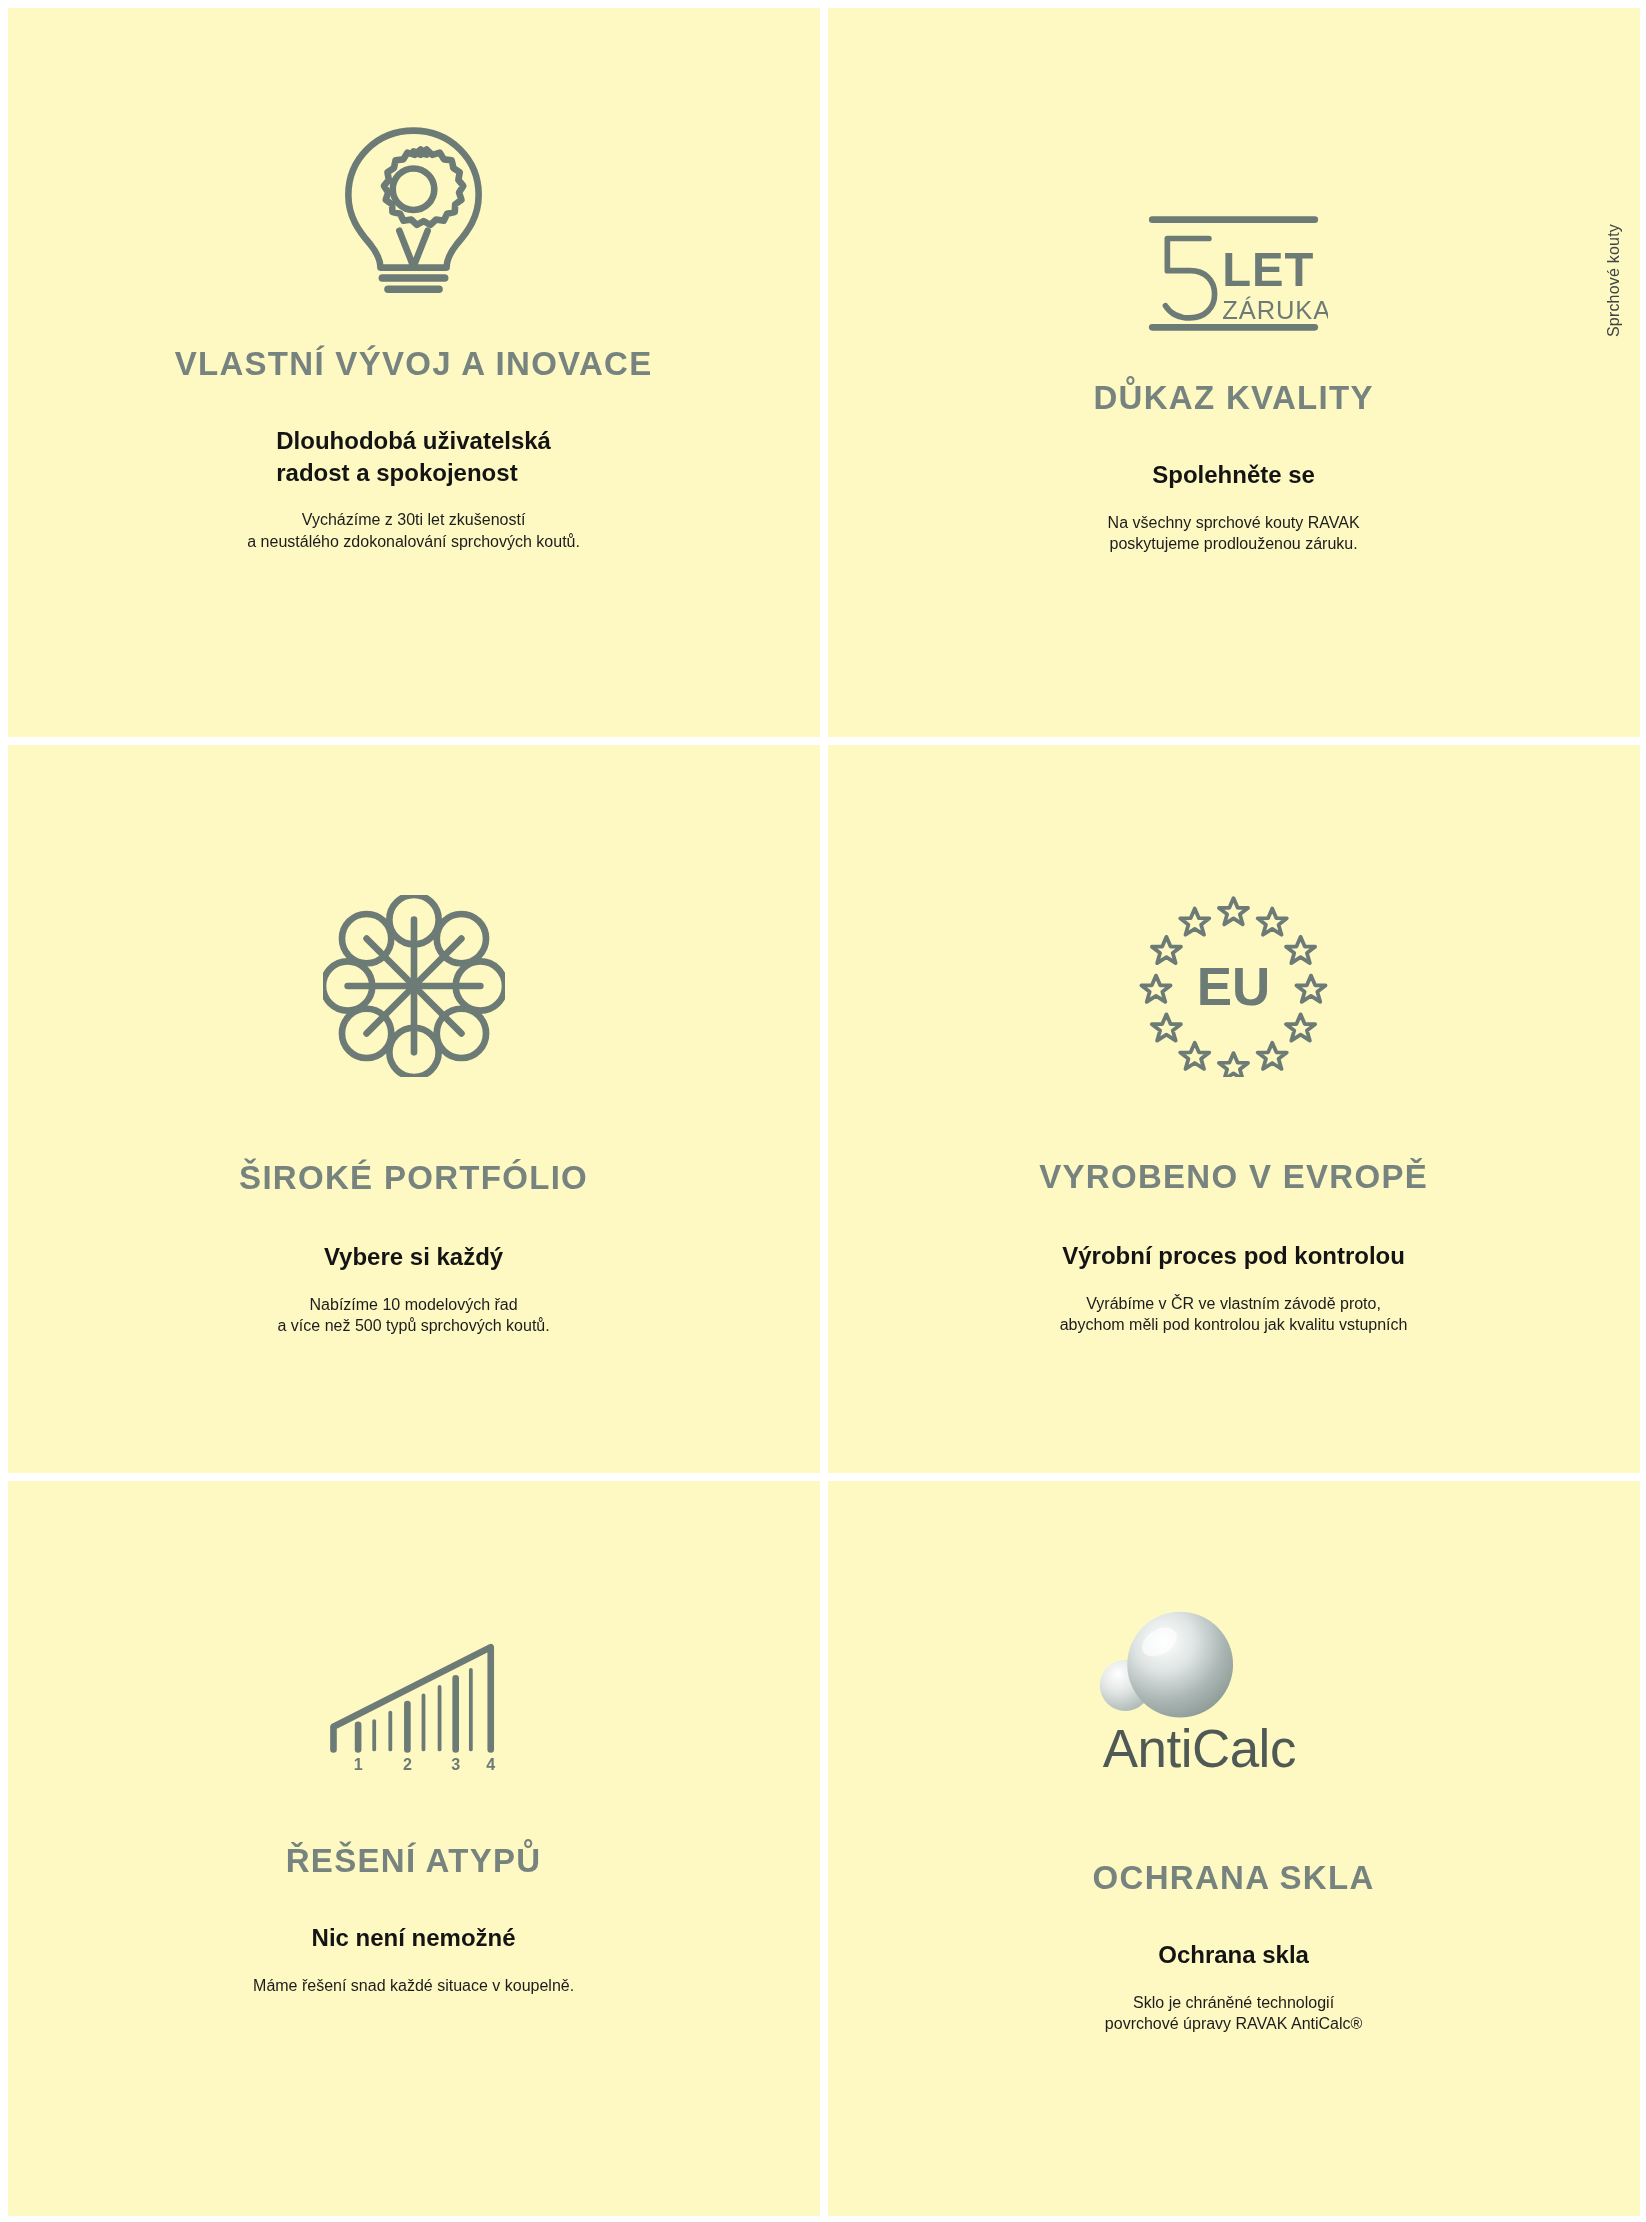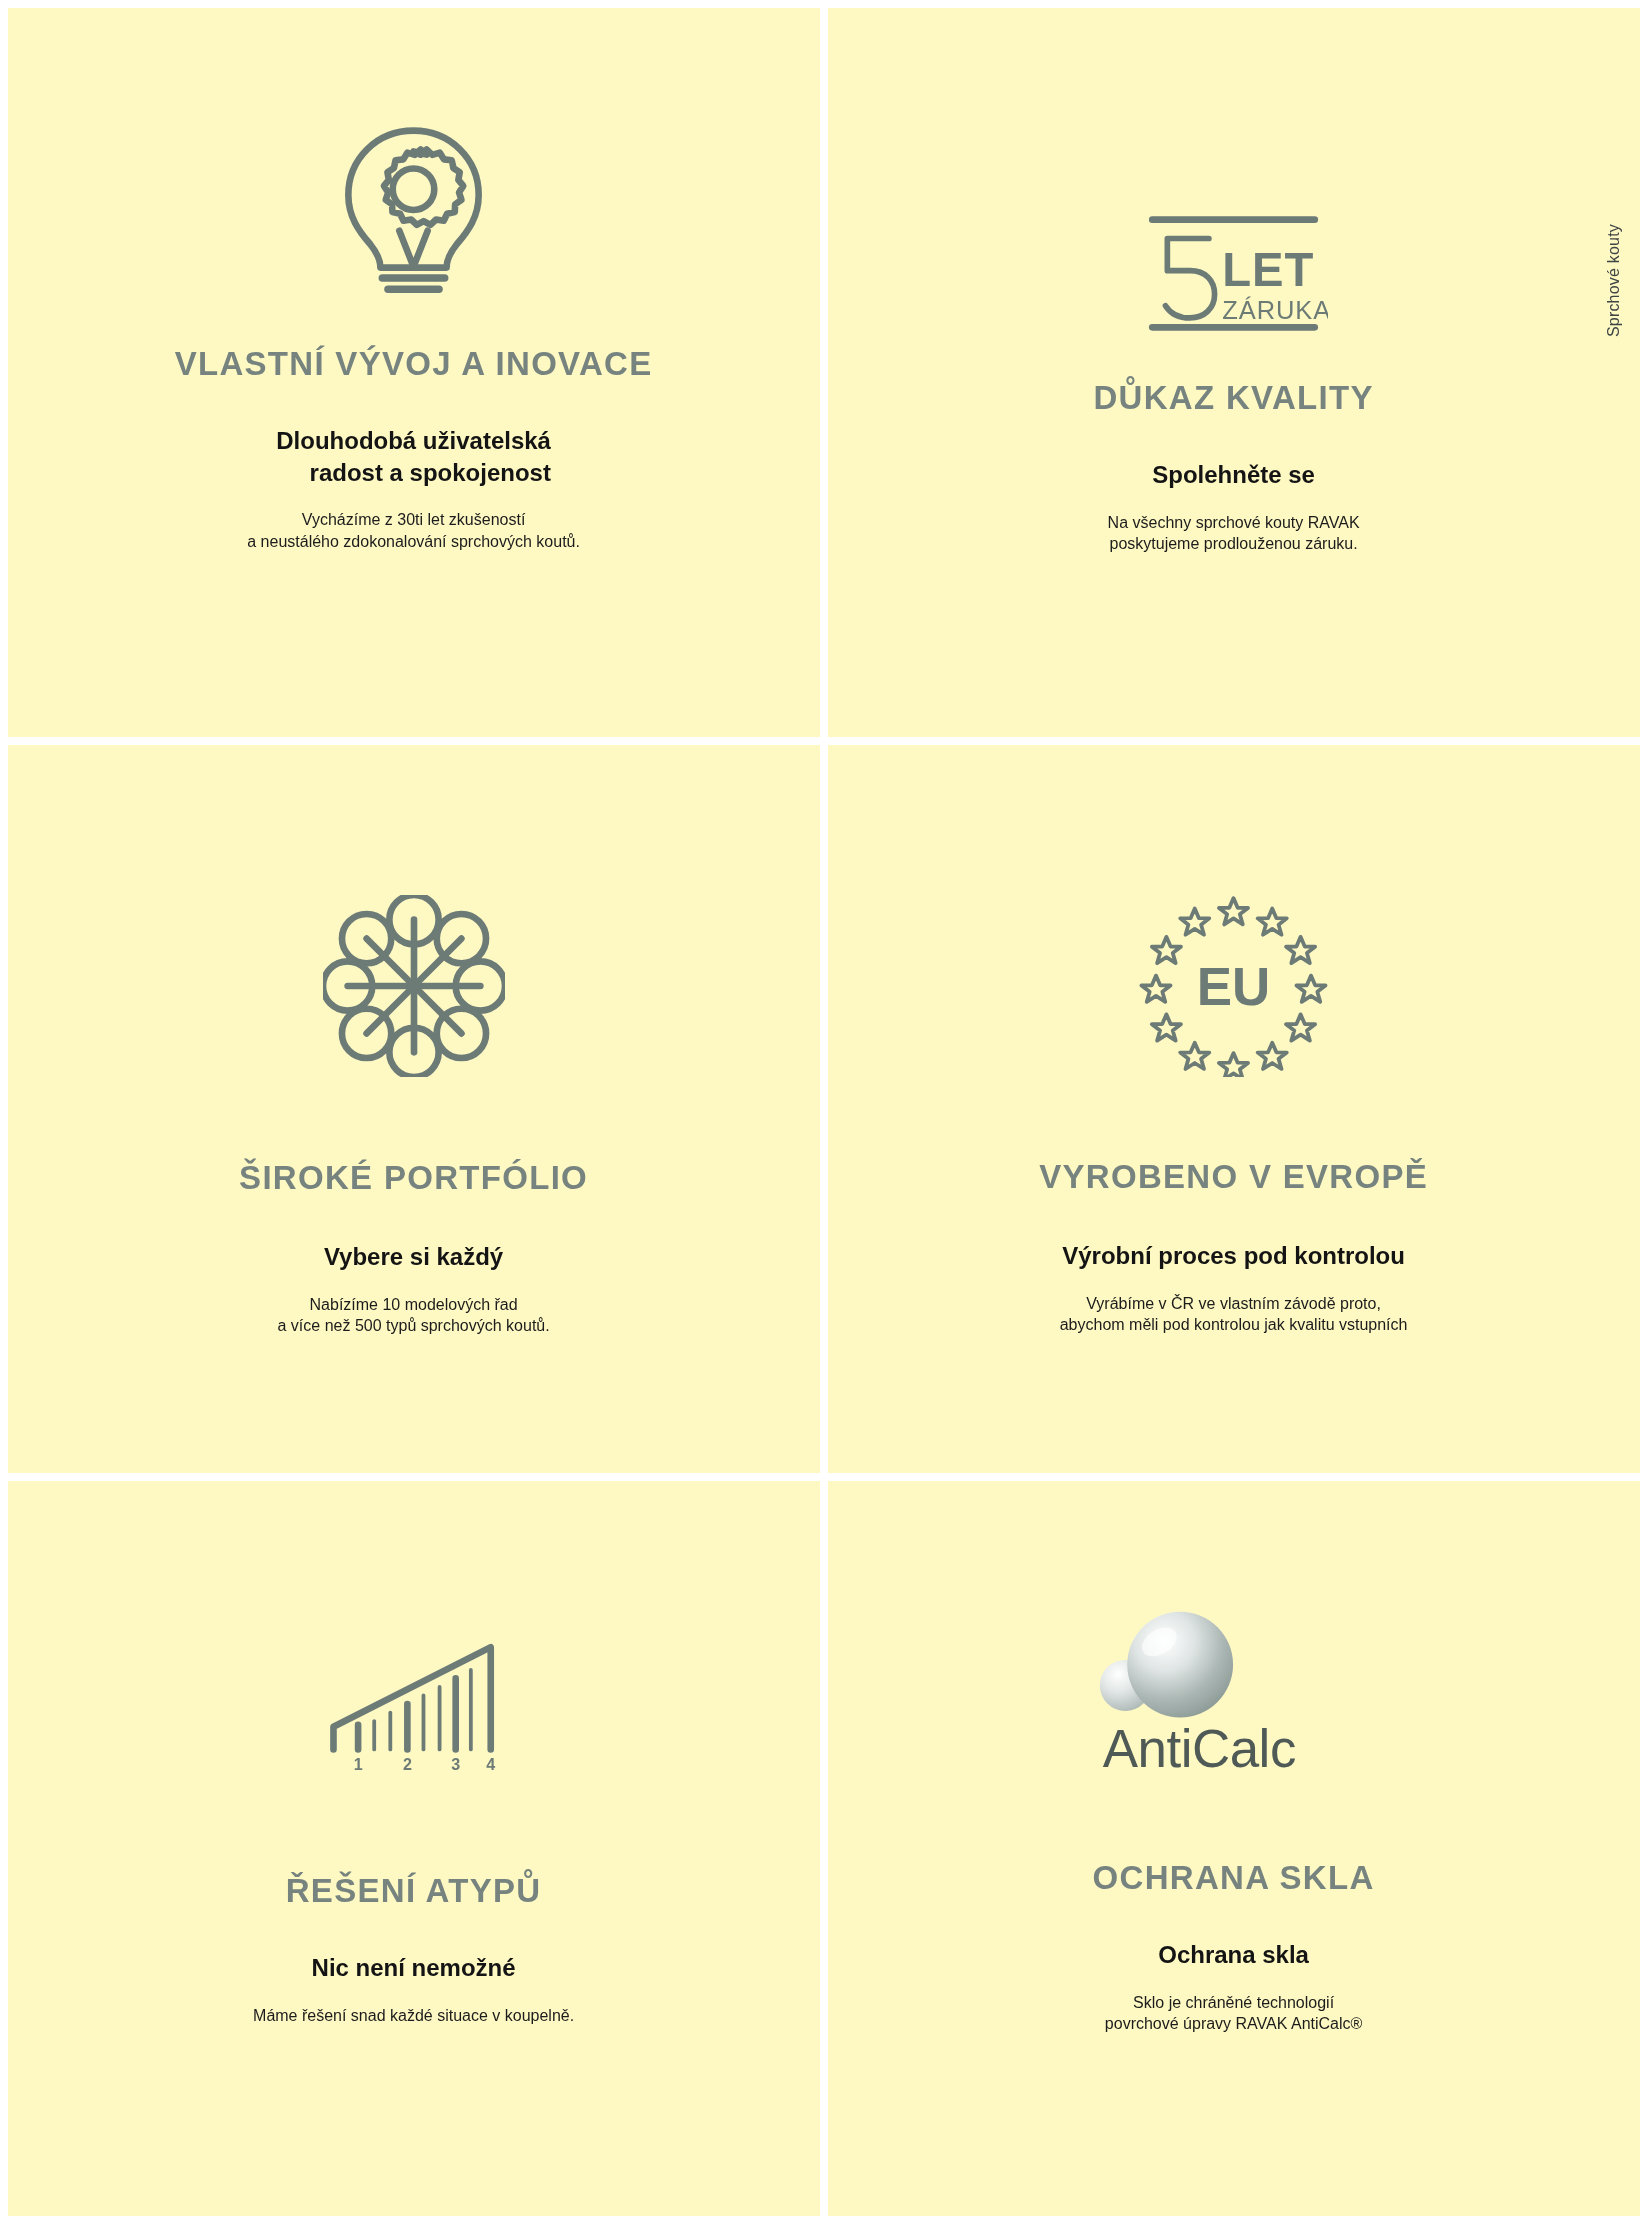--- a/index.html
+++ b/index.html
@@ -66,21 +66,21 @@
     font-size: 33px;
     letter-spacing: 1.3px;
     text-align: center;
     white-space: nowrap;
   }
   .lead {
     color: #141414;
     font-weight: bold;
     font-size: 24px;
     line-height: 1.33;
-    text-align: right;
+    text-align: left;
   }
   .body-text {
     color: #1c1c1c;
     font-weight: normal;
     font-size: 16px;
     line-height: 1.34;
     text-align: center;
   }
 
   
@@ -111,21 +111,21 @@
   .p-c .section-title { margin-top: 83px; }
   .p-c .lead { margin-top: 44px; }
   .p-c .body-text { margin-top: 21px; }
 
   .p-d .icon-slot { margin-top: 150px; height: 182px; }
   .p-d .section-title { margin-top: 81px; }
   .p-d .lead { margin-top: 44px; }
   .p-d .body-text { margin-top: 21px; }
 
   .p-e .icon-slot { margin-top: 151px; height: 144px; }
-  .p-e .section-title { margin-top: 96px; }
+  .p-e .section-title { margin-top: 66px; }
   .p-e .lead { margin-top: 42px; }
   .p-e .body-text { margin-top: 21px; }
 
   .p-f .icon-slot { margin-top: 125px; height: 172px; }
   .p-f .section-title { margin-top: 81px; }
   .p-f .lead { margin-top: 42px; }
   .p-f .body-text { margin-top: 21px; }
 
   .stroke { stroke: #6d7b77; fill: none; stroke-linecap: round; stroke-linejoin: round; }
   .fillc  { fill: #6d7b77; }

